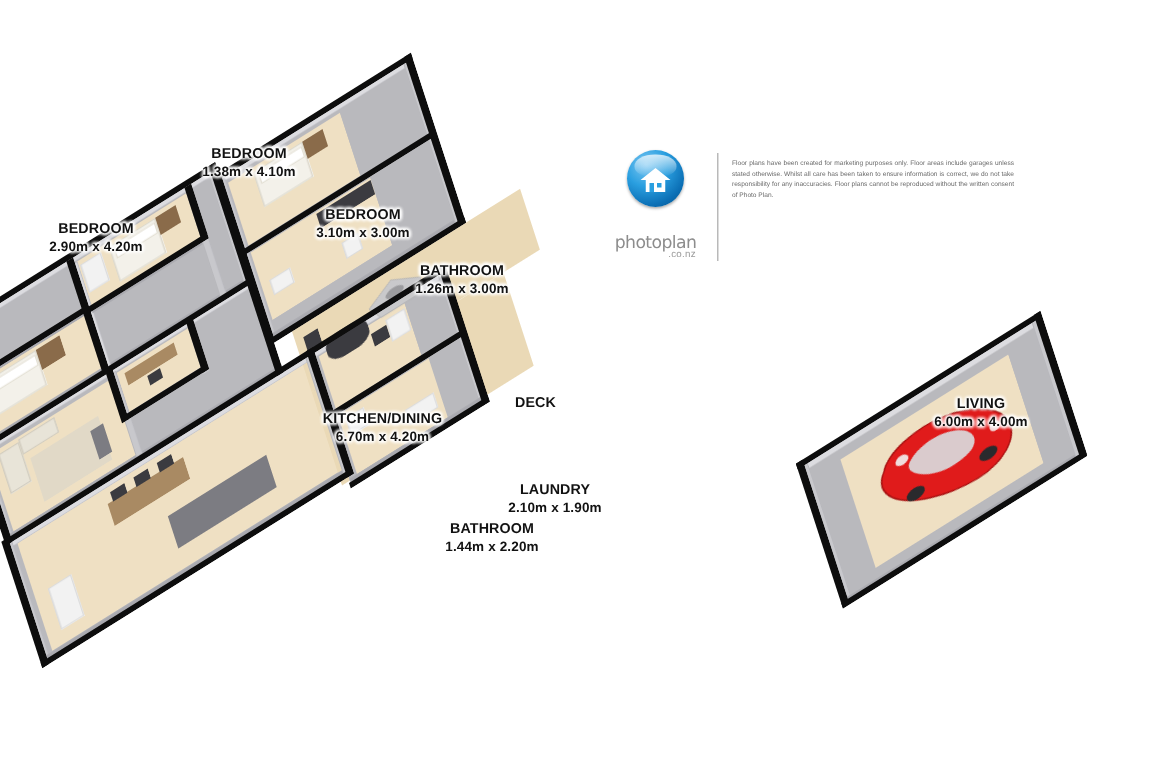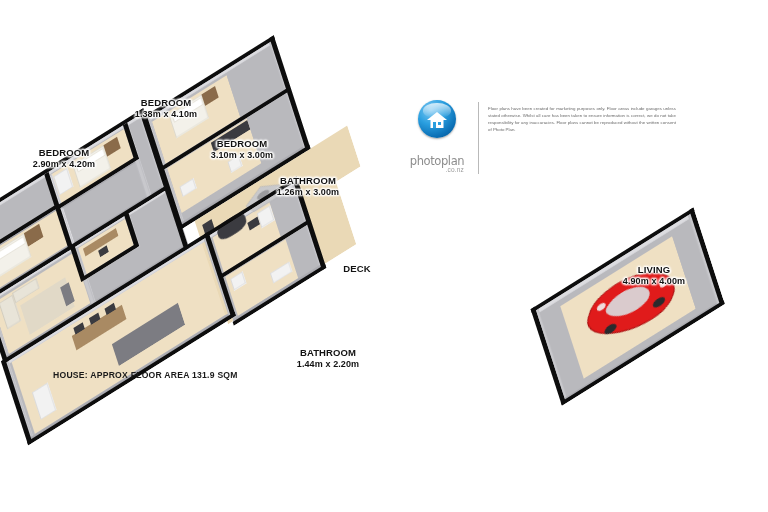--- a/index.html
+++ b/index.html
@@ -246,23 +246,31 @@
     <span class="dm">2.90m x 4.20m</span>
   </div>
   <div class="lbl" style="left:196px;top:139px;width:92px;">
     <span class="nm">BEDROOM</span>
     <span class="dm">3.10m x 3.00m</span>
   </div>
   <div class="lbl" style="left:262px;top:176px;width:92px;">
     <span class="nm">BATHROOM</span>
     <span class="dm">1.26m x 3.00m</span>
   </div>
+  <div class="lbl" style="left:196px;top:275px;width:118px;">
+    <span class="nm">KITCHEN/DINING</span>
+    <span class="dm">6.70m x 4.20m</span>
+  </div>
   <div class="lbl" style="left:331px;top:264px;width:52px;">
     <span class="nm">DECK</span>
     <span class="dm"></span>
+  </div>
+  <div class="lbl" style="left:324px;top:322px;width:92px;">
+    <span class="nm">LAUNDRY</span>
+    <span class="dm">2.10m x 1.90m</span>
   </div>
   <div class="lbl" style="left:280px;top:348px;width:96px;">
     <span class="nm">BATHROOM</span>
     <span class="dm">1.44m x 2.20m</span>
   </div>
 
   <div class="scene" id="garage-scene">
     <div class="floor grey" style="left:6px;  top:6px;  width:188px; height:128px;"></div>
     <div class="floor" style="left:34px; top:20px; width:132px; height:100px;"></div>
 
@@ -283,21 +291,21 @@
     </div>
 
     <div class="wall" style="left:4px;   top:2px;   width:192px; height:5px;"></div>
     <div class="wall" style="left:4px;   top:2px;   width:5px;   height:132px;"></div>
     <div class="wall" style="left:191px; top:2px;   width:5px;   height:132px;"></div>
     <div class="wall" style="left:4px;   top:130px; width:192px; height:5px;"></div>
   </div>
 
   <div class="lbl" style="left:602px;top:265px;width:104px;">
     <span class="nm">LIVING</span>
-    <span class="dm">4.90m x 4.00m</span>
+    <span class="dm">6.00m x 4.00m</span>
   </div>
 
   <div class="hdr">
 
     <div class="logo-wrap">
       <div class="logo-badge">
         <div class="gloss"></div>
         <svg class="house" viewBox="0 0 22 18">
           <polygon points="11,1 21,9 17.5,9 17.5,17 4.5,17 4.5,9 1,9" fill="#ffffff"></polygon>
           <rect x="7" y="11" width="3" height="6" fill="#2a9fe0"></rect>
@@ -310,15 +318,14 @@
       </div>
     </div>
 
     <div class="divider"></div>
 
     <div class="hdr-body">
       <div class="disclaimer">Floor plans have been created for marketing purposes only. Floor areas include garages unless stated otherwise. Whilst all care has been taken to ensure information is correct, we do not take responsibility for any inaccuracies. Floor plans cannot be reproduced without the written consent of Photo Plan.</div>
     </div>
   </div>
 
-  <div class="foot" id="house-area">HOUSE: APPROX FLOOR AREA 131.9 SQM</div>
 
 </div>
 
 </body></html>

